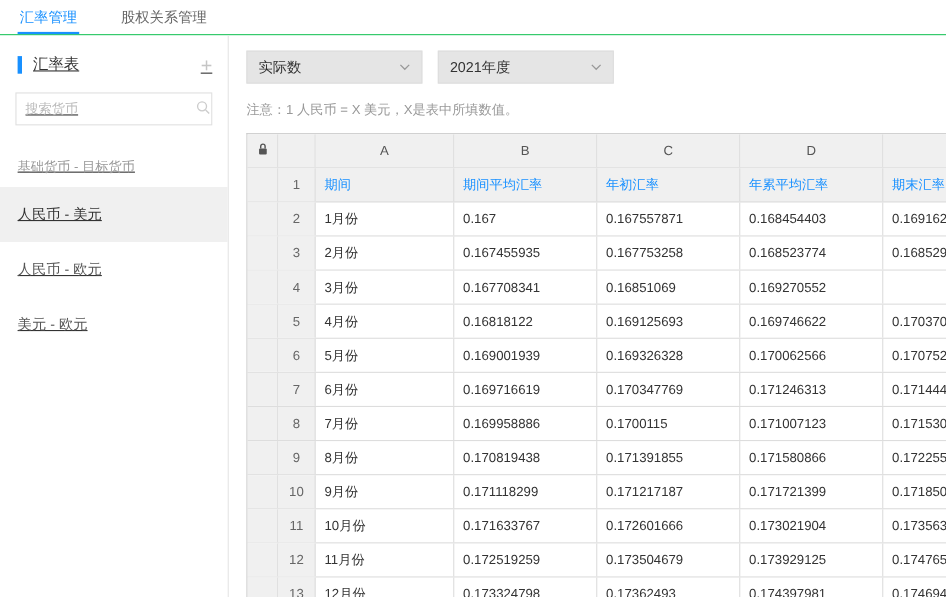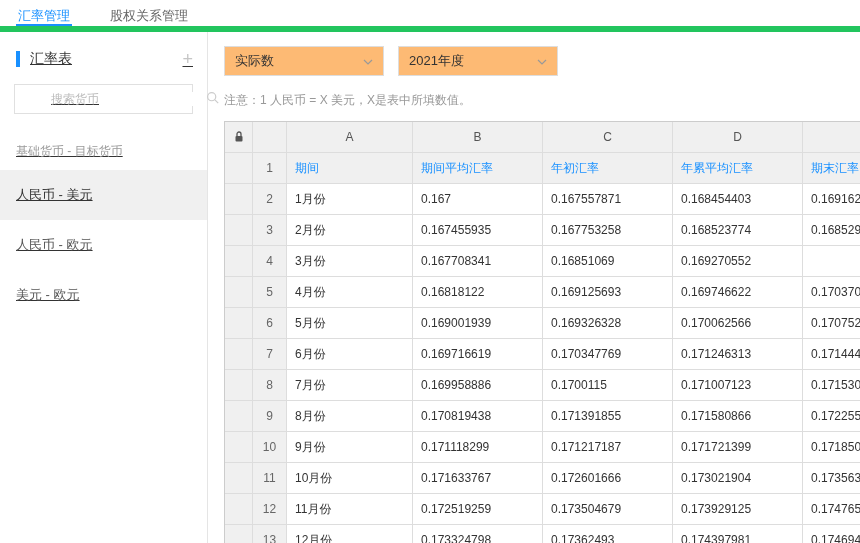--- a/index.html
+++ b/index.html
@@ -7,21 +7,21 @@
       font-family: "Microsoft YaHei", Arial, sans-serif;
       font-size: 13px;
       color: #333;
       background: #fff;
       width: 860px;
       height: 543px;
       overflow: hidden;
     }
     .tabs {
       display: flex;
-      border-bottom: 6px solid #22c55e;
+      border-bottom: 1px solid #22c55e;
       padding-left: 16px;
       height: 32px;
     }
     .tab {
       padding: 7px 2px 7px 2px;
       margin-right: 36px;
       cursor: pointer;
       color: #666;
     }
     .tab.active {
@@ -71,21 +71,20 @@
       align-items: center;
       padding: 0 8px;
       background: #fff;
     }
     .search-box input {
       flex: 1;
       border: none;
       outline: none;
       font-size: 12px;
       color: #14532d;
-      margin-left: 28px;
     }
     .search-box input::placeholder { color: #bbb; }
     .search-icon { color: #ccc; font-size: 13px; }
     .group-label {
       padding: 6px 16px 10px 16px;
       color: #999;
       font-size: 12px;
       margin-top: 23px;
     }
     .currency-item {
@@ -110,21 +109,21 @@
       margin-bottom: 16px;
     }
     .select {
       border: 1px solid #ddd;
       height: 30px;
       display: flex;
       align-items: center;
       justify-content: space-between;
       padding: 0 10px;
       cursor: pointer;
-      background: #fdba74;
+      background: #e5e5e5;
       font-size: 13px;
       color: #333;
     }
     .select.w1 { width: 160px; }
     .select.w2 { width: 160px; }
     .chevron { color: #999; font-size: 10px; }
     .note {
       color: #999;
       font-size: 12px;
       margin-bottom: 12px;

